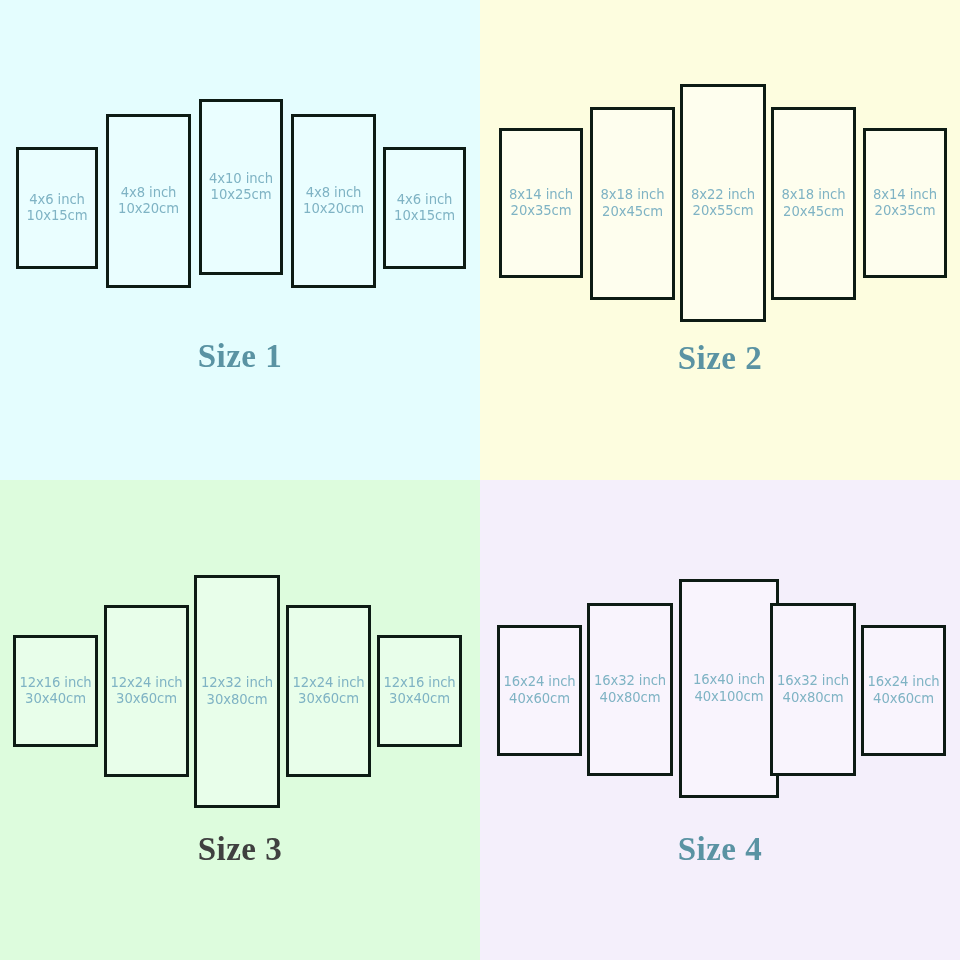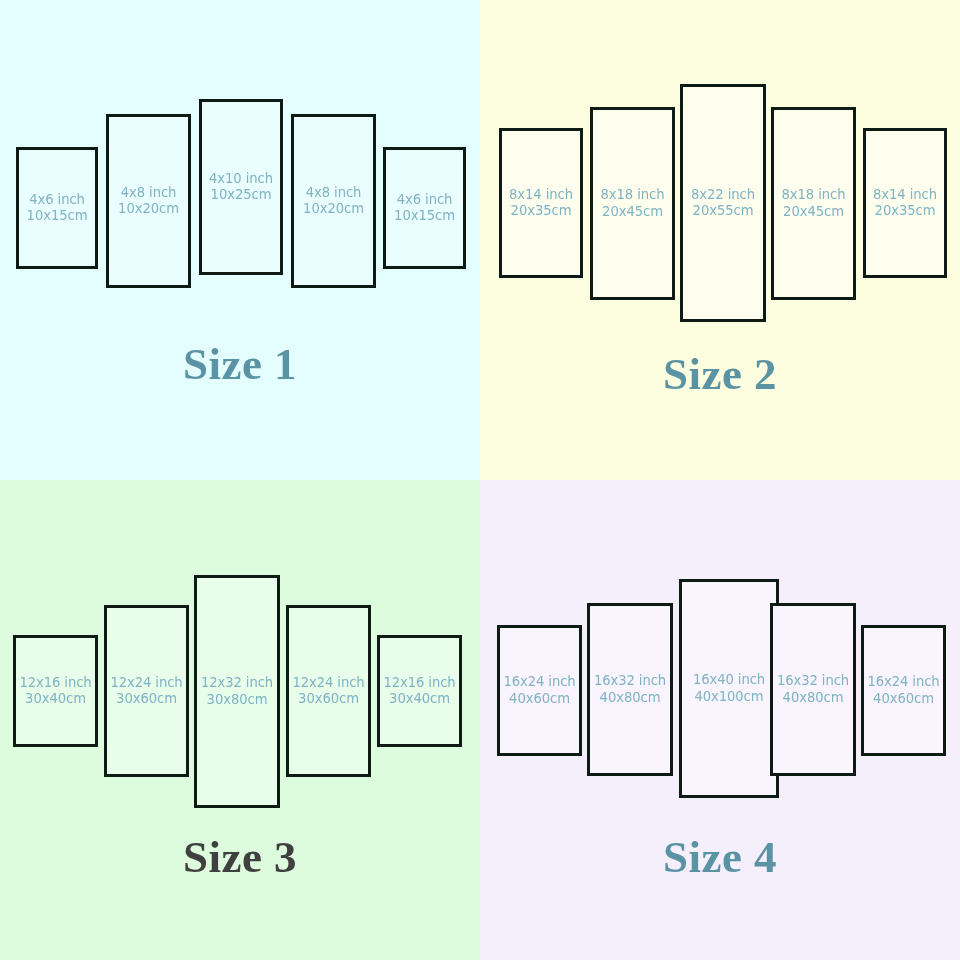--- a/index.html
+++ b/index.html
@@ -57,21 +57,21 @@
   .panel-label .lbl-cm {
     display: block;
   }
   .quadrant-title {
     position: absolute;
     left: 0;
     width: 480px;
     text-align: center;
     font-family: "Liberation Serif", serif;
     font-weight: bold;
-    font-size: 45px;
+    font-size: 33px;
     letter-spacing: 0.5px;
   }
 </style>
 </head>
 <body>
 
 <div id="chart-grid">
     <div class="quadrant" style="background: rgb(228, 253, 254);">
       <div class="panel-row">
         <div class="panel" style="left: 16px; top: 147px; width: 82px; height: 122px; background: rgb(234, 254, 255); border-color: rgb(13, 27, 20);">
@@ -133,21 +133,21 @@
             <span class="lbl-cm">20x45cm</span>
           </div>
         </div>
         <div class="panel" style="left: 383px; top: 128px; width: 84px; height: 150px; background: rgb(254, 254, 238); border-color: rgb(13, 27, 20);">
           <div class="panel-label" style="color: rgb(127, 179, 196);">
             <span class="lbl-in">8x14 inch</span>
             <span class="lbl-cm">20x35cm</span>
           </div>
         </div>
       </div>
-      <div class="quadrant-title" style="top: 340px; color: rgb(90, 147, 163); margin-top: 8px;">Size 2</div>
+      <div class="quadrant-title" style="top: 340px; color: rgb(90, 147, 163);">Size 2</div>
     </div>
     <div class="quadrant" style="background: rgb(221, 252, 221);">
       <div class="panel-row">
         <div class="panel" style="left: 13px; top: 155px; width: 85px; height: 112px; background: rgb(232, 254, 234); border-color: rgb(13, 27, 20);">
           <div class="panel-label" style="color: rgb(127, 179, 196);">
             <span class="lbl-in">12x16 inch</span>
             <span class="lbl-cm">30x40cm</span>
           </div>
         </div>
         <div class="panel" style="left: 104px; top: 125px; width: 85px; height: 172px; background: rgb(232, 254, 234); border-color: rgb(13, 27, 20);">

